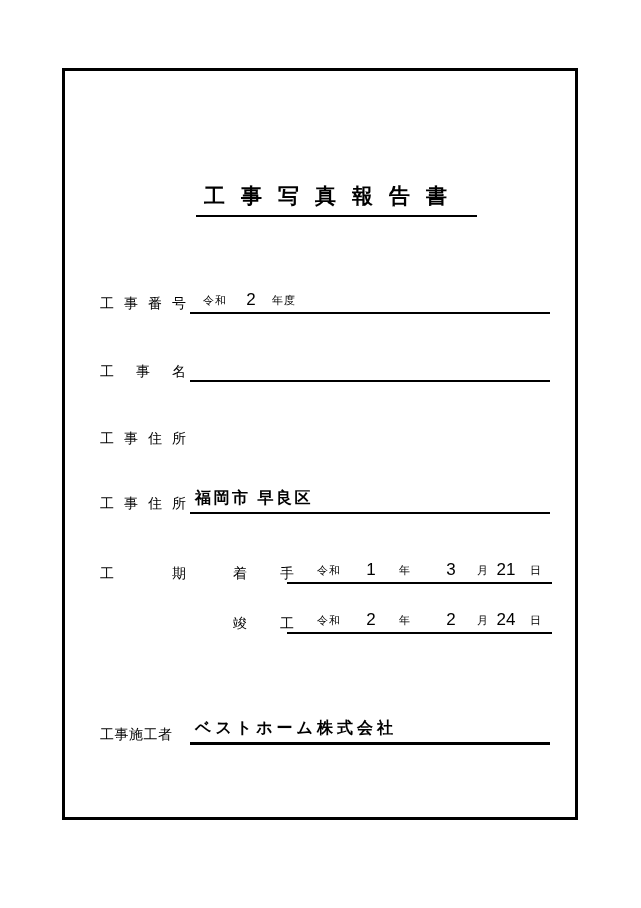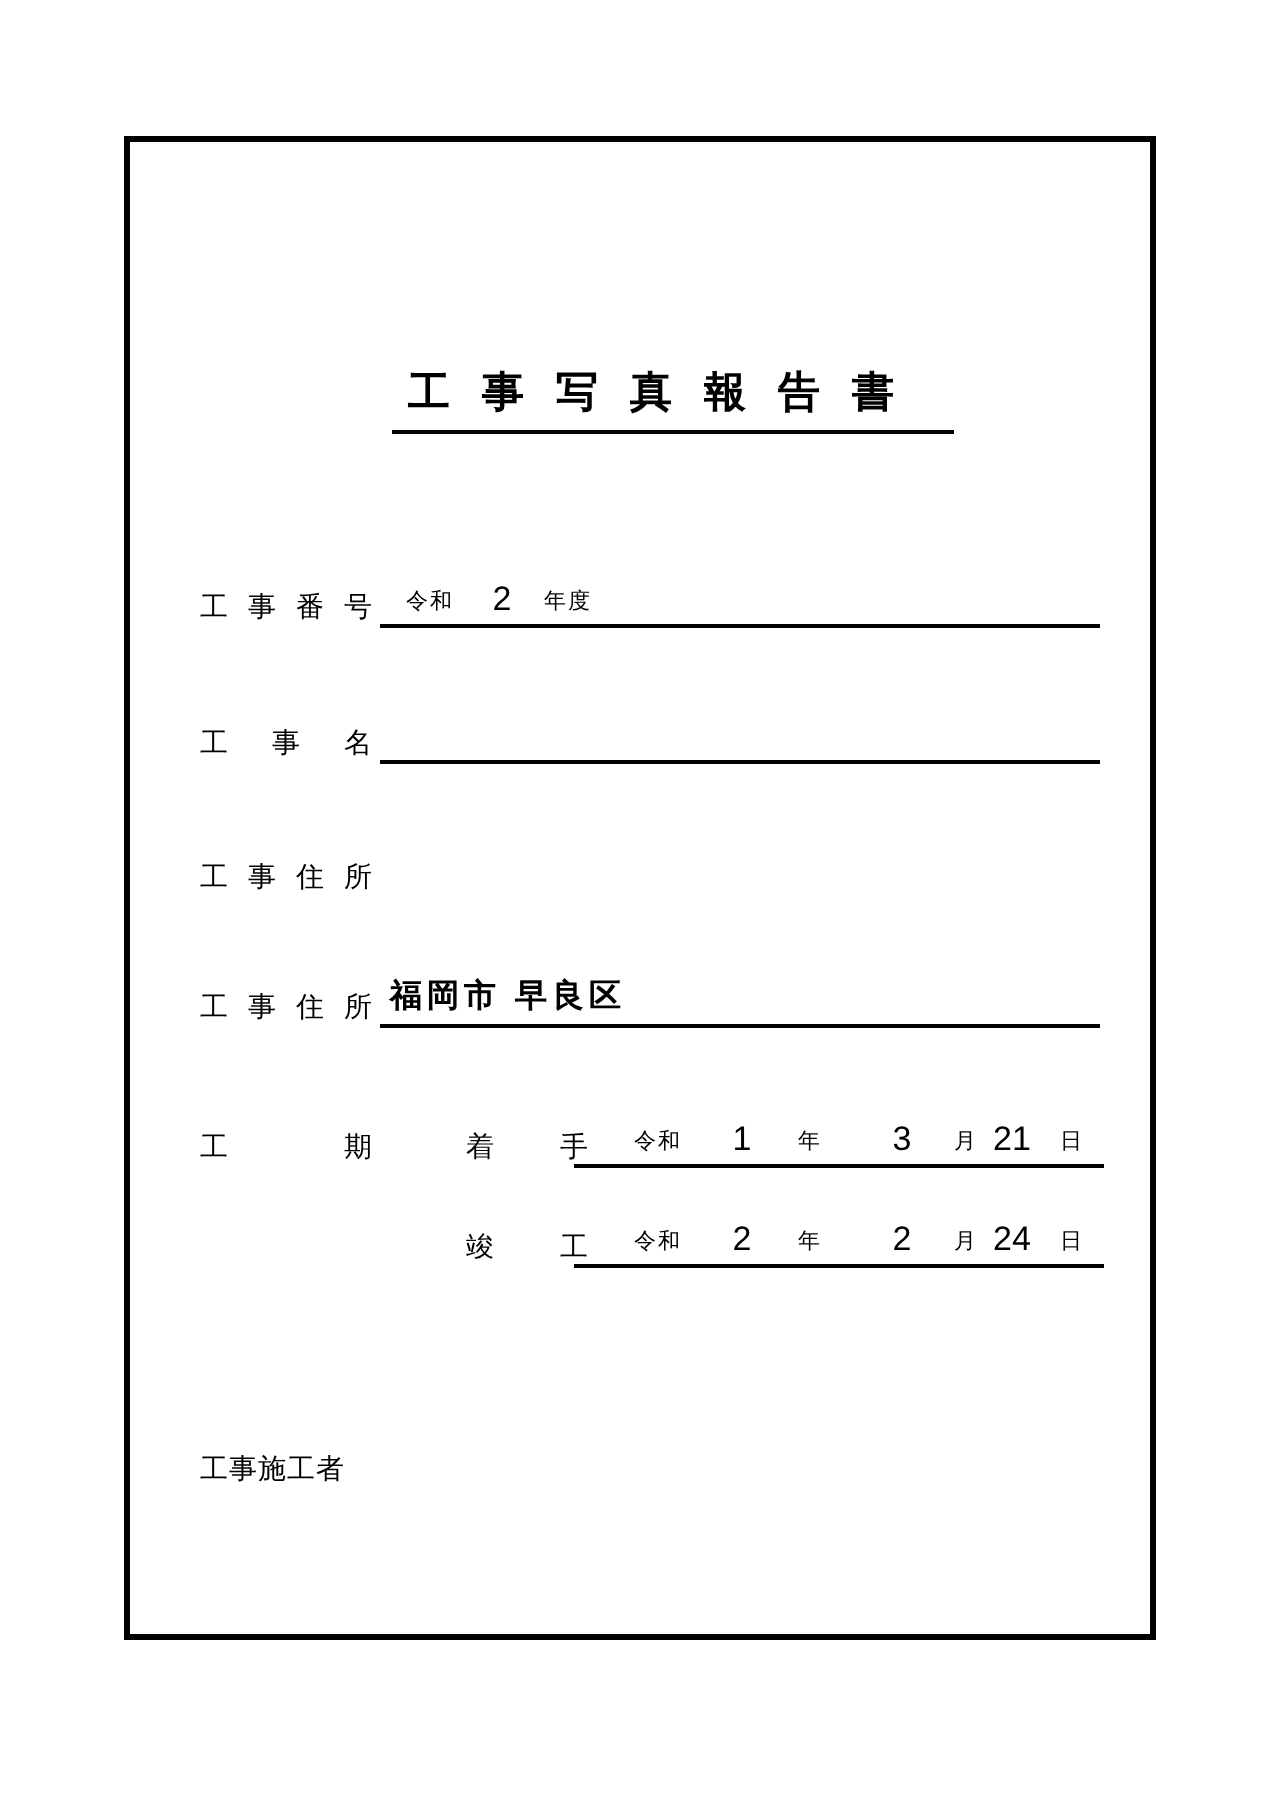--- a/index.html
+++ b/index.html
@@ -158,15 +158,18 @@
       <span class="unit" style="left:112px">年</span>
       <span class="num" style="left:146px">2</span>
       <span class="unit" style="left:190px">月</span>
       <span class="num" style="left:201px">24</span>
       <span class="unit" style="left:243px">日</span>
     </div>
   </div>
 
   <div class="row" style="top:718px;height:27px">
     <div class="flabel tight">工事施工者</div>
+    <div class="uline w-main thick" style="height:27px">
+      <span class="bval wide">ベストホーム株式会社</span>
+    </div>
   </div>
 
 </div>
 
 </body></html>

